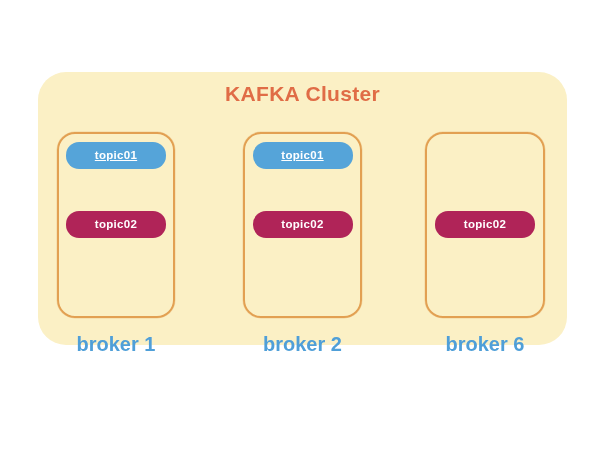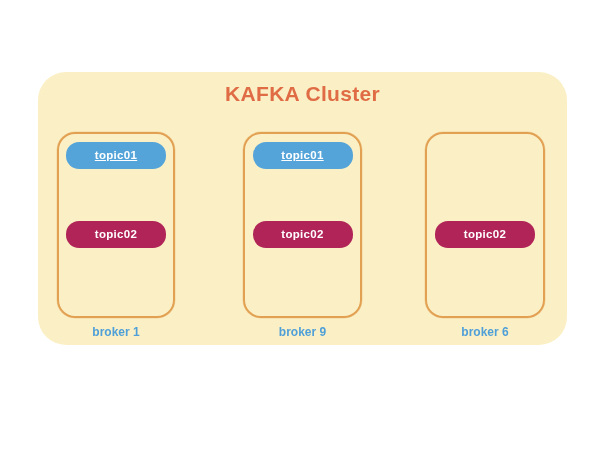--- a/index.html
+++ b/index.html
@@ -63,27 +63,27 @@
     height: 27px;
     border-radius: 13px;
     color: #FFFFFF;
     font-size: 11.5px;
     font-weight: bold;
     line-height: 27px;
     text-align: center;
     letter-spacing: 0.3px;
   }
   .pos-top { top: 8px; }
-  .pos-mid { top: 87px; }
+  .pos-mid { top: 77px; }
   .topic-blue { background: #55A4D9; text-decoration: underline; }
   .topic-red  { background: #B02458; }
   .broker-label {
-    margin-top: 7px;
+    margin-top: 15px;
     text-align: center;
-    font-size: 12px;
+    font-size: 20px;
     font-weight: bold;
     color: #4F9FD8;
   }
 </style>
 </head>
 <body>
 
 <div class="canvas">
   <div class="cluster">
 
@@ -95,21 +95,21 @@
         <div class="topic-pill topic-red pos-mid">topic02</div>
       </div>
       <div class="broker-label">broker 1</div>
     </div>
 
     <div class="broker broker-2">
       <div class="broker-box">
         <div class="topic-pill topic-blue pos-top">topic01</div>
         <div class="topic-pill topic-red pos-mid">topic02</div>
       </div>
-      <div class="broker-label">broker 9</div>
+      <div class="broker-label">broker 2</div>
     </div>
 
     <div class="broker broker-3">
       <div class="broker-box">
         <div class="topic-pill topic-red pos-mid">topic02</div>
       </div>
       <div class="broker-label">broker 6</div>
     </div>
 
   </div>

